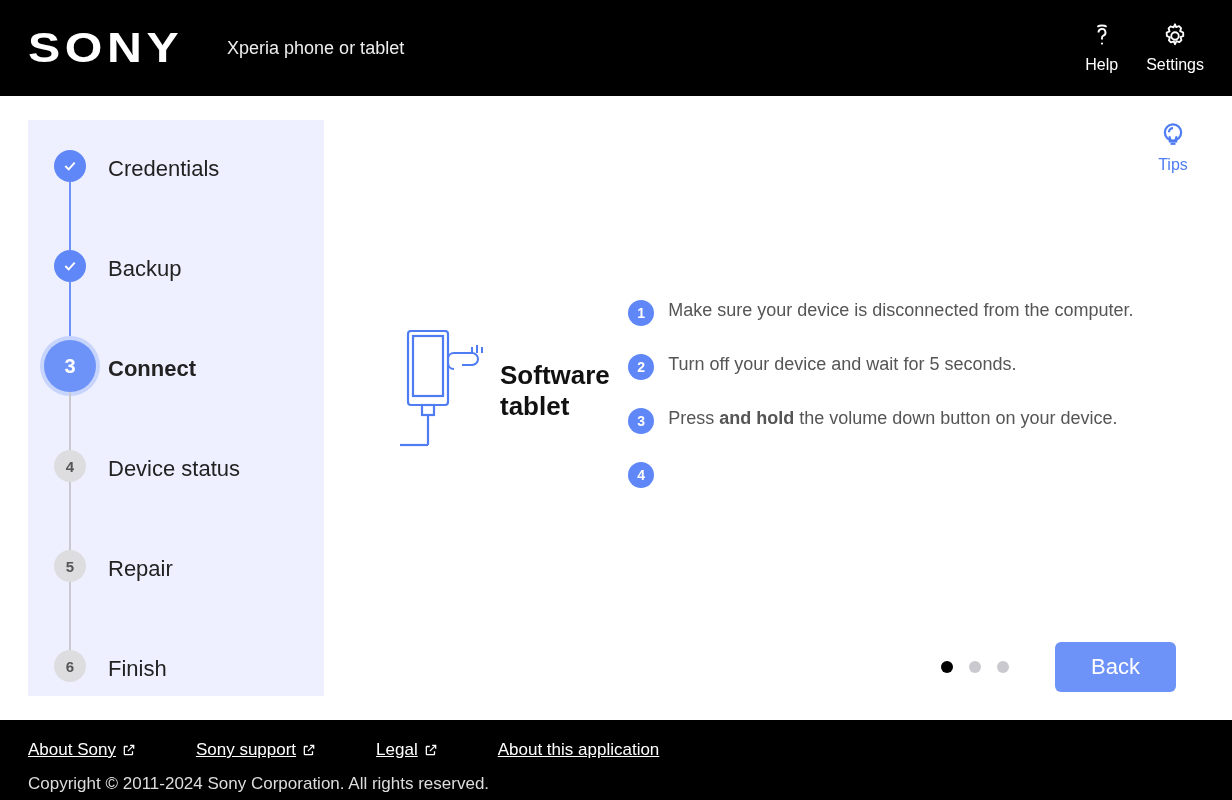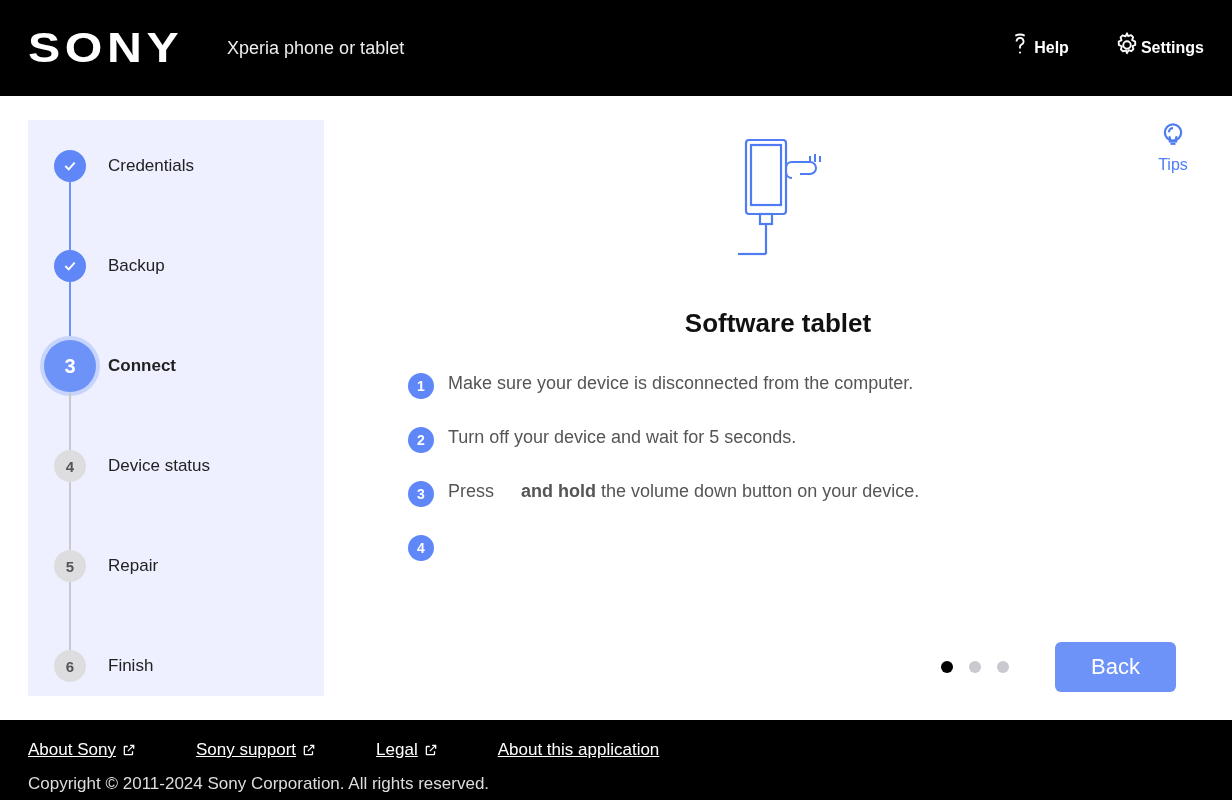--- a/index.html
+++ b/index.html
@@ -10,22 +10,22 @@
   }
   .logo {
     font-family: "Arial Black", Arial, sans-serif;
     font-size: 42px; font-weight: 900; letter-spacing: 4px;
     transform: scaleX(1.15); transform-origin: left center;
     margin-right: 40px;
   }
   .subtitle { font-size: 18px; color: #eee; margin-left: 24px; }
   .header-spacer { flex: 1; }
   .header-btn {
-    display: flex; flex-direction: row; align-items: center;
-    color: #fff; font-size: 16px; margin-left: 44px; font-weight: 700;
+    display: flex; flex-direction: column; align-items: center;
+    color: #fff; font-size: 16px; margin-left: 28px; font-weight: 400;
   }
   .header-btn svg { width: 28px; height: 28px; margin-bottom: 6px; }
 
   .body-wrap { display: flex; height: 624px; }
 
   .sidebar {
     width: 296px; margin: 24px 0 24px 28px; background: #eef0ff;
     padding: 36px 20px 36px 80px; position: relative;
   }
   .step { position: relative; height: 100px; display: flex; align-items: flex-start; }
@@ -41,26 +41,26 @@
     width: 52px; height: 52px; left: -64px; top: -16px;
     background: #6d93f8; color: #fff; font-size: 20px;
     box-shadow: 0 0 0 4px #c7d4fb;
   }
   .step-circle.todo { background: #dddde0; color: #555; }
   .step-line {
     position: absolute; left: -39px; top: 26px; width: 2px; height: 68px;
     background: #6d93f8;
   }
   .step-line.todo { background: #c9c9cf; }
-  .step-label { font-size: 17px; color: #222; }
+  .step-label { font-size: 22px; color: #222; }
   .step-label.current { font-weight: 700; }
 
   .main {
     flex: 1; padding: 30px 56px 30px 56px; position: relative;
-    display: flex; flex-direction: column; align-items: center;
+    display: flex; flex-direction: row; align-items: center;
   }
   .tips {
     position: absolute; top: 24px; right: 44px;
     display: flex; flex-direction: column; align-items: center;
     color: #4f7cf3; font-size: 16px;
   }
   .tips svg { width: 30px; height: 30px; margin-bottom: 6px; }
 
   .illus { margin-top: 8px; margin-bottom: 30px; }
 
@@ -70,21 +70,21 @@
   .instr {
     display: flex; align-items: flex-start; margin-bottom: 28px;
     font-size: 18px; color: #555;
   }
   .instr .num {
     flex: 0 0 26px; width: 26px; height: 26px; border-radius: 50%;
     background: #5f87f8; color: #fff; font-size: 14px; font-weight: 600;
     display: flex; align-items: center; justify-content: center;
     margin-right: 14px; margin-top: 0px;
   }
-  .instr b { color: #555; font-weight: 700; margin-left: 22px; }
+  .instr b { color: #555; font-weight: 700; }
 
   .main-footer {
     position: absolute; bottom: 28px; right: 56px;
     display: flex; align-items: center; gap: 12px;
   }
   .dots { display: flex; gap: 16px; margin-right: 34px; }
   .dot { width: 12px; height: 12px; border-radius: 50%; background: #c9c9cf; }
   .dot.active { background: #000; }
   .back-btn {
     background: #6d93f8; color: #fff; border: none; border-radius: 6px;

